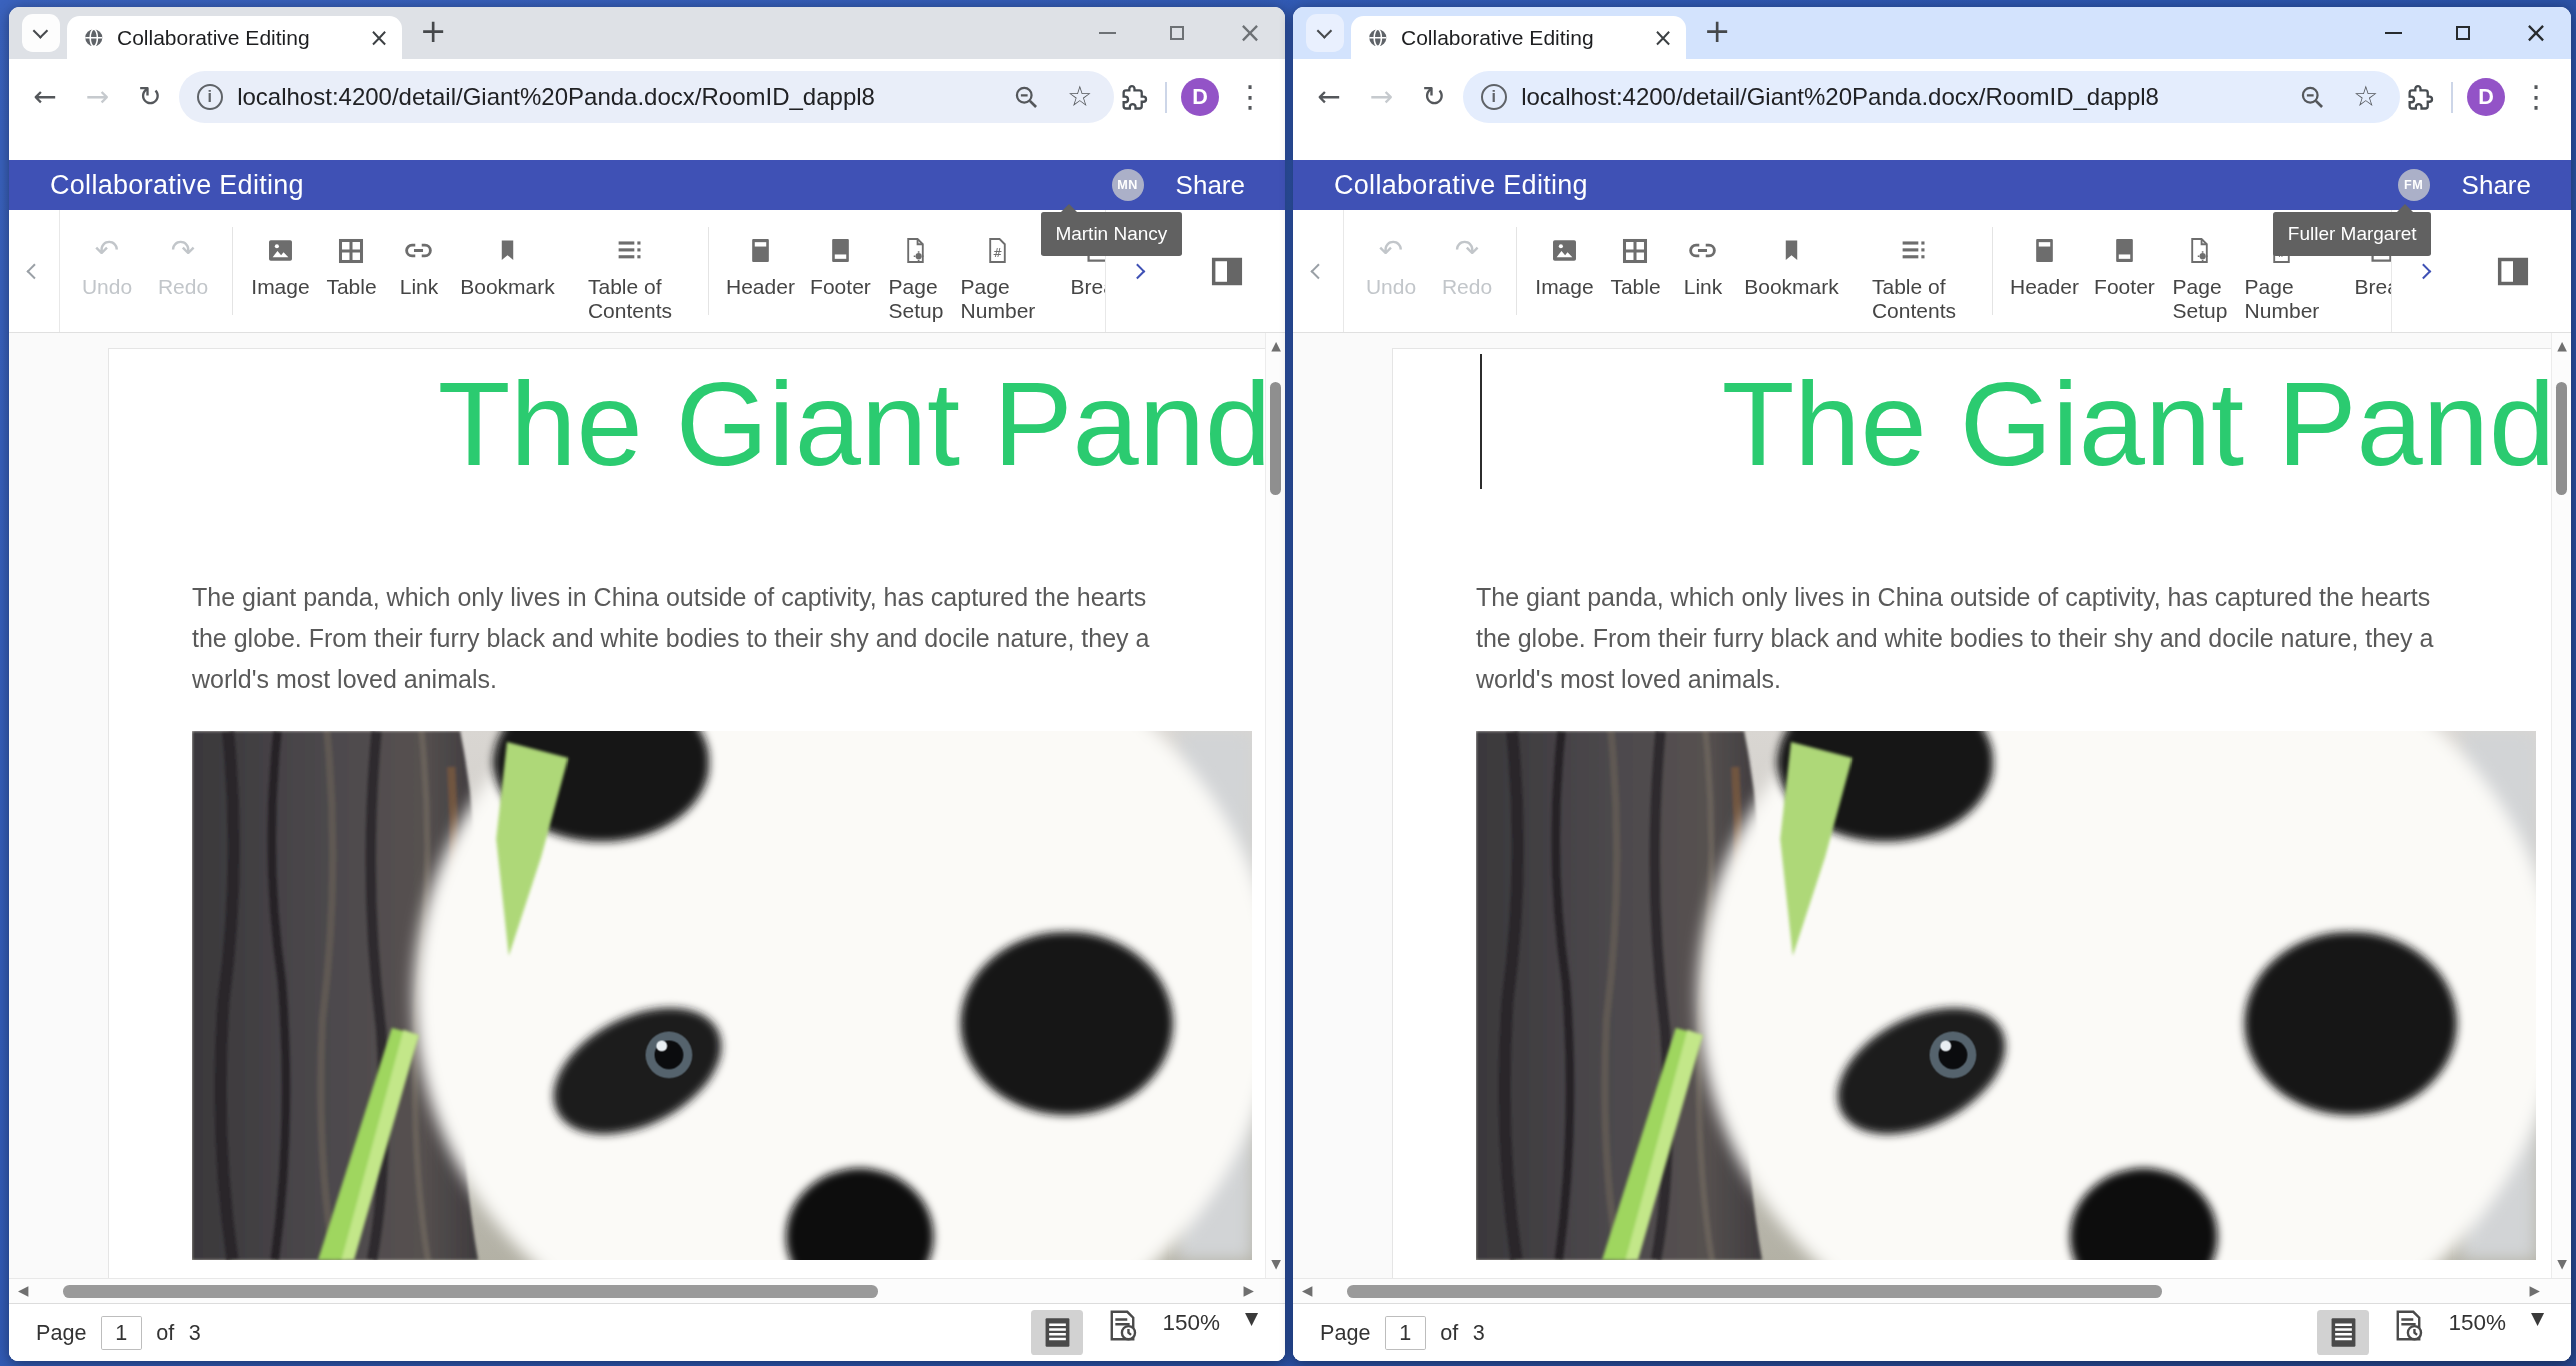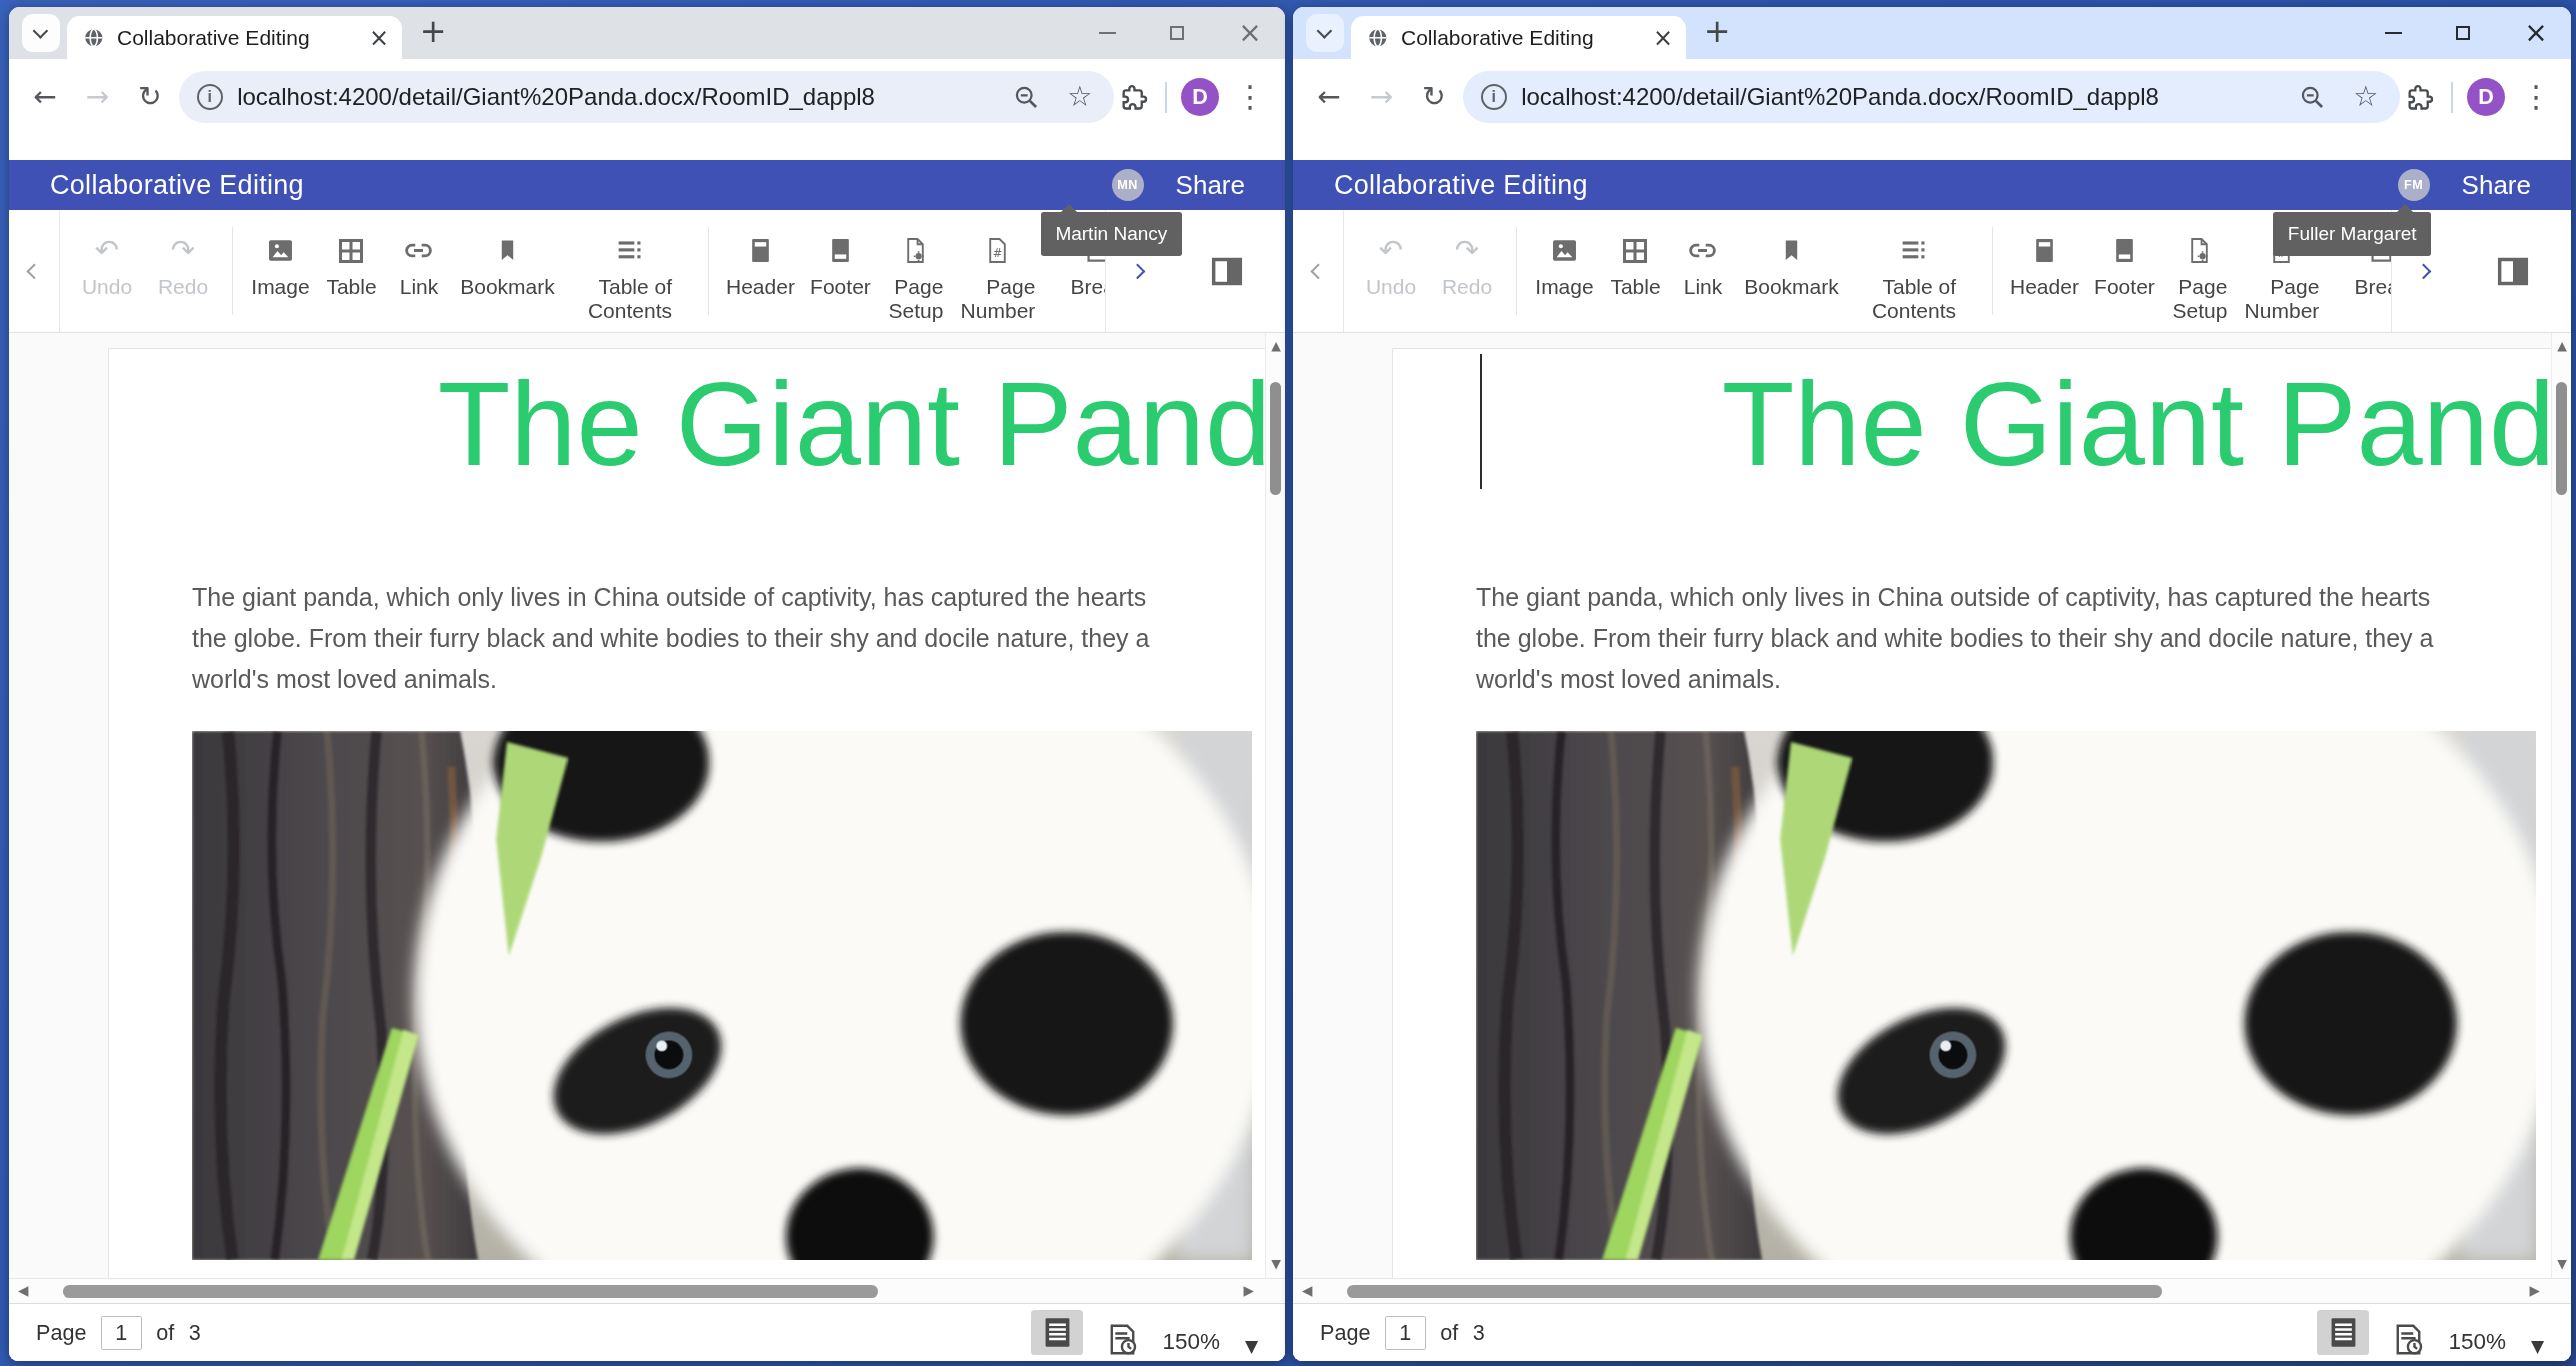--- a/index.html
+++ b/index.html
@@ -72,21 +72,21 @@
   .win-right .tooltip { right:140px; }  .win-right .tooltip::before { right:18px; }
 
   .ribbon { height:123px; border-bottom:0.9px solid #e0e0e0; display:flex; align-items:stretch; flex:0 0 auto; background:#fff; }
   .rib-nav { width:51px; border-right:0.9px solid #e8e8e8; display:flex; align-items:center; justify-content:center; flex:0 0 auto; }
   .rib-items { flex:1; display:flex; align-items:stretch; overflow:hidden; padding-left:9px; min-width:0; }
   .rib-item { flex:0 0 auto; display:flex; flex-direction:column; align-items:center; padding-top:21.6px; }
   .rib-ico { height:38px; display:flex; align-items:center; justify-content:center; color:#6d6d6d; }
   .rib-ico .glyph { font-size:29px; }
   .rib-item.disabled .rib-ico, .rib-item.disabled .rib-label { color:#c2c6ca; }
   .rib-label { margin-top:5.4px; font-size:21px; color:#454545; line-height:24px; text-align:center; white-space:nowrap;
-    display:flex; flex-direction:column; align-items:flex-end; height:50px; }
+    display:flex; flex-direction:column; align-items:flex-start; height:50px; }
   .rib-sep { width:0.9px; background:#e4e4e4; align-self:center; height:88px; margin:0 10.8px; flex:0 0 auto; }
   .rib-right { flex:0 0 auto; width:180px; border-left:0.9px solid #e8e8e8; display:flex; align-items:center; }
   .rib-next { width:63px; display:flex; align-items:center; justify-content:center; }
   .rib-panel { flex:1; display:flex; align-items:center; justify-content:center; }
 
   .docarea { flex:1; position:relative; background:#fafafa; overflow:hidden; min-height:0; }
   .page { position:absolute; left:99px; top:14.4px; width:1476px; height:1080px; background:#fff;
     border:0.9px solid #e5e5e5; }
   .doc-title { margin:7.2px 0 0 83px; font-size:119px; line-height:135px; font-weight:200;
     color:#2bcb70; white-space:nowrap;text-align:center; }
@@ -101,21 +101,21 @@
 
   .hscroll { height:25px; border-top:0.9px solid #e8e8e8; background:#fcfcfc; position:relative; flex:0 0 auto; }
   .hthumb { position:absolute; left:54px; top:6.3px; width:815px; height:12.6px; border-radius:6.3px; background:#9a9a9a; }
   .hs-arrow { position:absolute; top:4.5px; font-size:13.5px; color:#6f6f6f; }
 
   .statusbar { height:58px; border-top:0.9px solid #dcdcdc; background:#fff; display:flex; align-items:center;
     padding:0 27px; gap:14.4px; flex:0 0 auto; }
   .sb-label { font-size:21.6px; color:#333; }
   .page-input { width:41px; height:34px; border:0.9px solid #bdbdbd; border-radius:1.8px; text-align:center;
     font-size:21.6px; color:#333; font-family:"Liberation Sans",sans-serif; background:#fff; }
-  .sb-right { margin-left:auto; display:flex; align-items:flex-end; gap:25px; }
+  .sb-right { margin-left:auto; display:flex; align-items:flex-start; gap:25px; }
   .layout-btn { width:52px; height:45px; background:#d2d2d2; border-radius:3.6px; display:flex; align-items:center; justify-content:center; }
   .zoom-caret { font-size:17px; color:#3a3a3a; }
 </style>
 </head>
 <body>
 
 <div class="window win-left">
   <div class="tabstrip">
     <div class="tab-search">
         <span class="chev down"></span>

